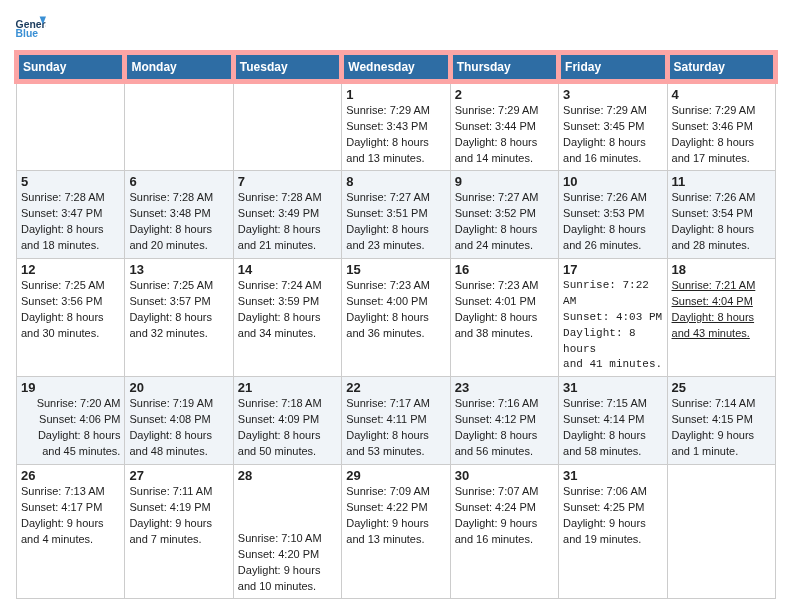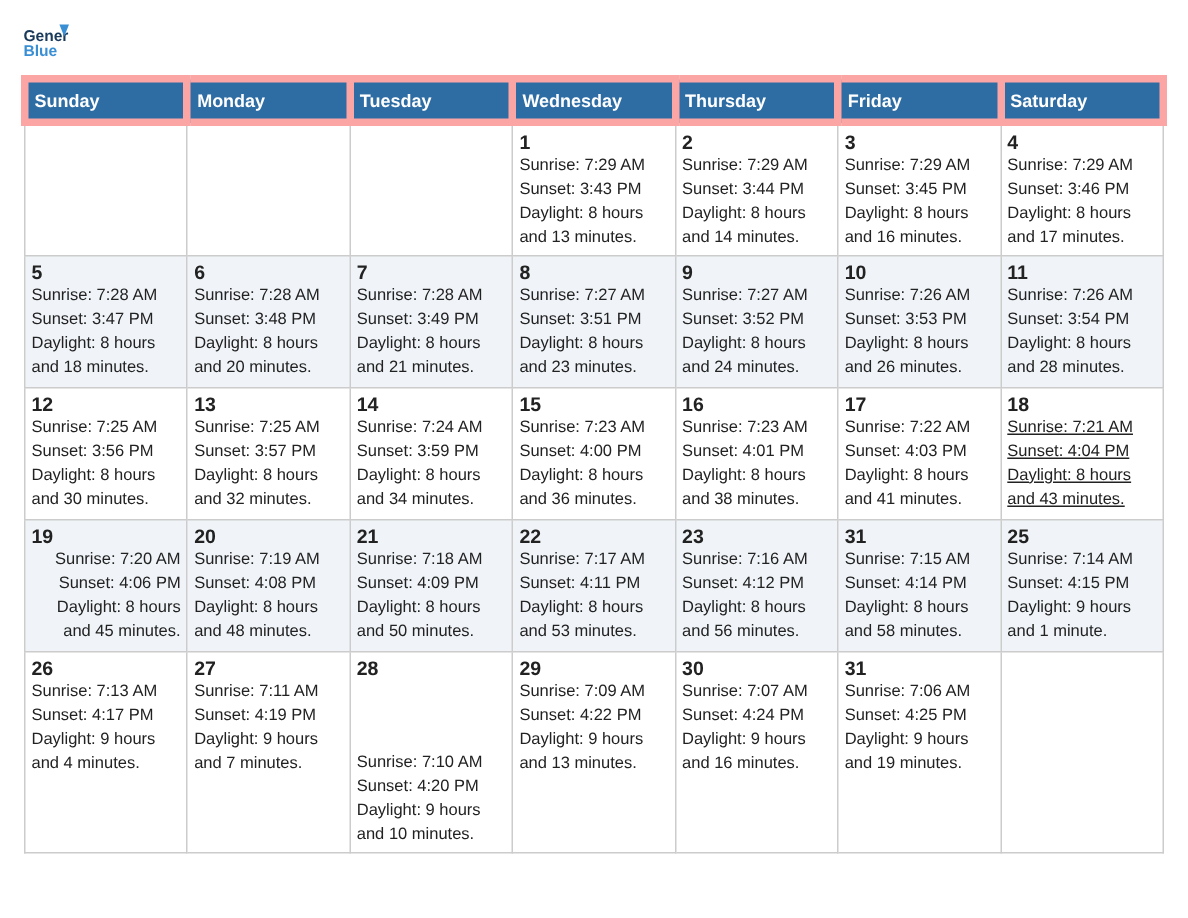--- a/index.html
+++ b/index.html
@@ -229,21 +229,21 @@
           </td>
           <td>
             <span class="day-num">16</span>
             <div class="day-info" style="white-space: pre-line;">Sunrise: 7:23 AM
 Sunset: 4:01 PM
 Daylight: 8 hours
 and 38 minutes.</div>
           </td>
           <td>
             <span class="day-num">17</span>
-            <div class="day-info" style="white-space: pre-line;">Sunrise: 7:22 AM
+            <div class="day-info" style="white-space: pre-line; font-family: Liberation Mono, monospace;">Sunrise: 7:22 AM
 Sunset: 4:03 PM
 Daylight: 8 hours
 and 41 minutes.</div>
           </td>
           <td>
             <span class="day-num">18</span>
             <div class="day-info" style="white-space: pre-line; text-decoration: underline;">Sunrise: 7:21 AM
 Sunset: 4:04 PM
 Daylight: 8 hours
 and 43 minutes.</div>

